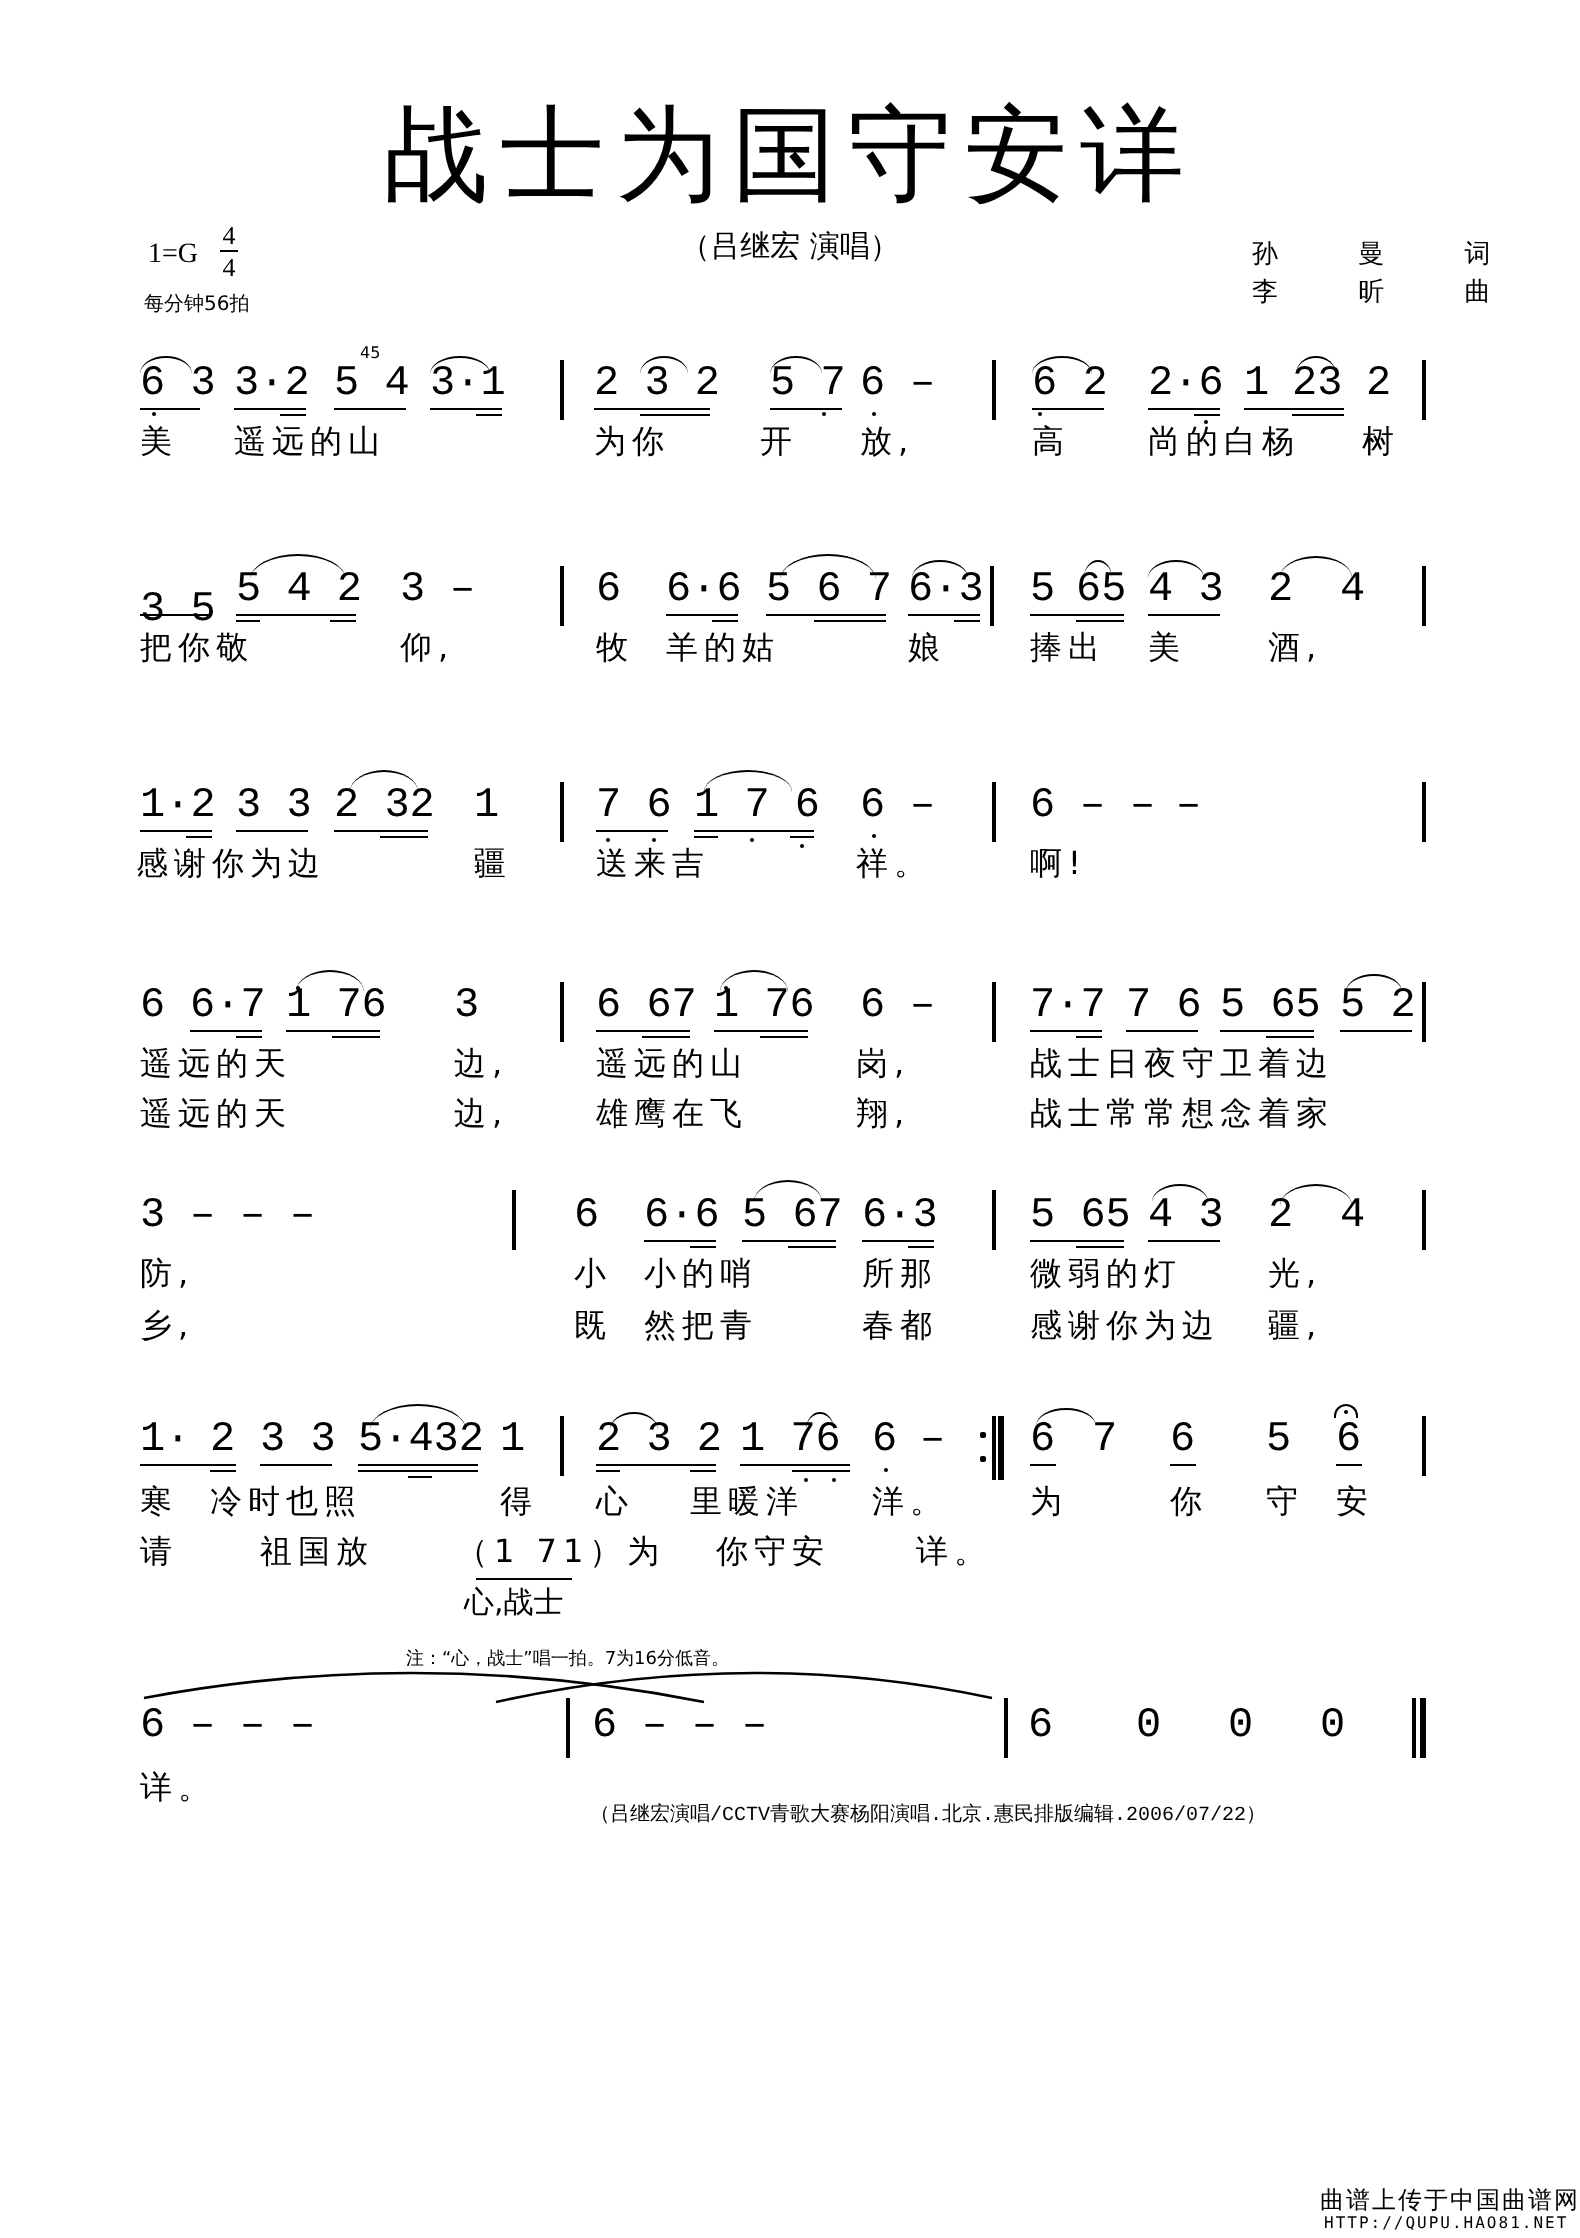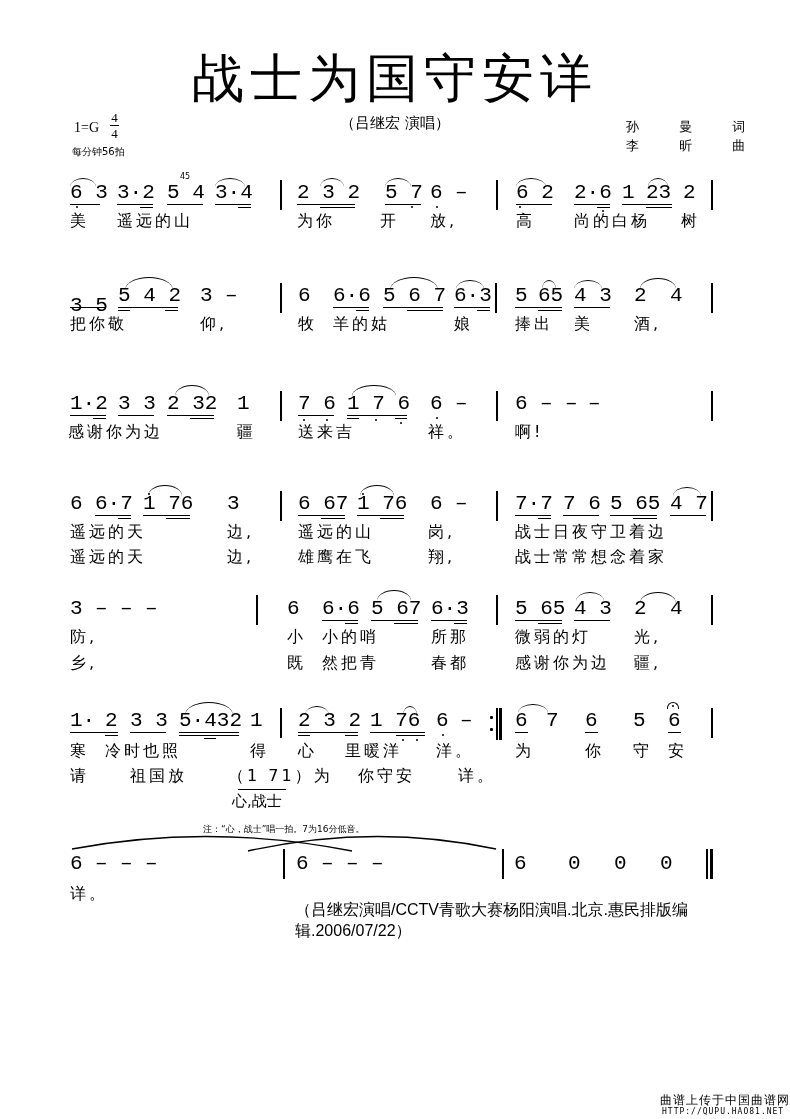--- a/index.html
+++ b/index.html
@@ -13,21 +13,21 @@
   .tempo { left: 72px; top: 145px; font-size: 10px; }
   .credit { left: 626px; font-size: 13px; letter-spacing: 18px; }
   .row { position: absolute; left: 0; width: 790px; }
   .n { position: absolute; font-family: "Liberation Mono", monospace; font-size: 21px; line-height: 22px; font-weight: normal; }
   .ly { position: absolute; font-size: 16px; line-height: 18px; letter-spacing: 3px; white-space: nowrap; }
   .bl { position: absolute; width: 1.5px; background: #000; }
   .ul { position: absolute; height: 1.3px; background: #000; }
   .dot { position: absolute; width: 2px; height: 2px; background: #000; border-radius: 1px; }
   .slur { position: absolute; border-top: 1.3px solid #000; border-radius: 50% 50% 0 0 / 100% 100% 0 0; height: 8px; }
   .note { left: 203px; top: 823px; font-size: 9px; }
-  .src { left: 295px; top: 900px; font-size: 16px; font-family: Liberation Sans, sans-serif; }
+  .src { left: 295px; top: 900px; font-size: 10px; font-family: Liberation Mono, monospace; }
   .wm1 { left: 660px; top: 1092px; font-size: 12px; letter-spacing: 1px; }
   .wm2 { left: 662px; top: 1107px; font-size: 8px; font-family: "DejaVu Sans Mono", monospace; letter-spacing: 1px; }
   .fermata { position:absolute; width: 10px; height: 6px; border: 1.3px solid #000; border-bottom: none; border-radius: 6px 6px 0 0; }
 </style>
 </head>
 <body>
 
 <div class="abs title">战士为国守安详</div>
 <div class="abs singer">（吕继宏 演唱）</div>
 <div class="abs key">
@@ -47,21 +47,21 @@
   <div class="n" style="left:70px;top:12px">6 3</div>
   <div class="dot" style="left:76px;top:36px"></div>
   <div class="ul" style="left:70px;top:34px;width:30px"></div>
   <div class="n" style="left:117px;top:12px">3·2</div>
   <div class="ul" style="left:117px;top:34px;width:36px"></div>
   <div class="ul" style="left:140px;top:37px;width:13px"></div>
   <div class="n" style="left:167px;top:12px">5 4</div>
   <div class="abs" style="left:180px;top:2px;font-size:8px">45</div>
   <div class="ul" style="left:167px;top:34px;width:36px"></div>
   <div class="slur" style="left:215px;top:8px;width:30px"></div>
-  <div class="n" style="left:215px;top:12px">3·4</div>
+  <div class="n" style="left:215px;top:12px">3·1</div>
   <div class="ul" style="left:215px;top:34px;width:36px"></div>
   <div class="ul" style="left:238px;top:37px;width:13px"></div>
   <div class="bl" style="left:280px;top:10px;height:30px"></div>
   <div class="slur" style="left:320px;top:8px;width:24px"></div>
   <div class="n" style="left:297px;top:12px">2 3 2</div>
   <div class="ul" style="left:297px;top:34px;width:58px"></div>
   <div class="ul" style="left:320px;top:37px;width:35px"></div>
   <div class="slur" style="left:385px;top:8px;width:26px"></div>
   <div class="n" style="left:385px;top:12px">5 7</div>
   <div class="ul" style="left:385px;top:34px;width:36px"></div>
@@ -205,21 +205,21 @@
   <div class="bl" style="left:496px;top:8px;height:30px"></div>
   <div class="n" style="left:515px;top:10px">7·7</div>
   <div class="ul" style="left:515px;top:32px;width:36px"></div>
   <div class="ul" style="left:538px;top:35px;width:13px"></div>
   <div class="n" style="left:563px;top:10px">7 6</div>
   <div class="ul" style="left:563px;top:32px;width:36px"></div>
   <div class="n" style="left:610px;top:10px">5 65</div>
   <div class="ul" style="left:610px;top:32px;width:47px"></div>
   <div class="ul" style="left:633px;top:35px;width:24px"></div>
   <div class="slur" style="left:673px;top:4px;width:28px"></div>
-  <div class="n" style="left:670px;top:10px">4 7</div>
+  <div class="n" style="left:670px;top:10px">5 2</div>
   <div class="ul" style="left:670px;top:32px;width:36px"></div>
   <div class="bl" style="left:711px;top:8px;height:30px"></div>
   <div class="ly" style="left:70px;top:40px">遥远的天</div>
   <div class="ly" style="left:227px;top:40px">边,</div>
   <div class="ly" style="left:298px;top:40px">遥远的山</div>
   <div class="ly" style="left:428px;top:40px">岗,</div>
   <div class="ly" style="left:515px;top:40px">战士日夜守卫着边</div>
   <div class="ly" style="left:70px;top:65px">遥远的天</div>
   <div class="ly" style="left:227px;top:65px">边,</div>
   <div class="ly" style="left:298px;top:65px">雄鹰在飞</div>

